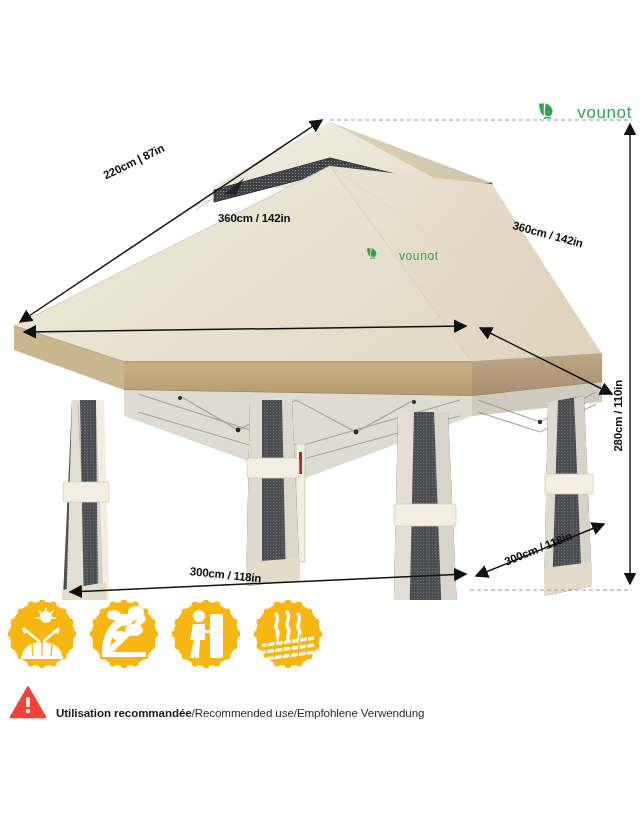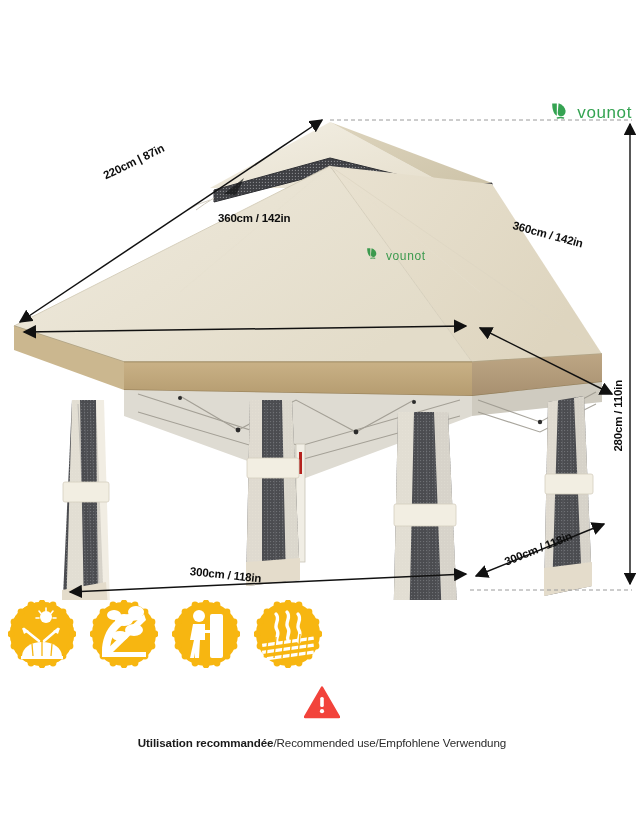--- a/index.html
+++ b/index.html
@@ -14,21 +14,21 @@
   #stage { position:absolute; inset:0; }
 
   
   .std-note { position:absolute; left:10px; top:88px; }
   .std-line {
     font-size:14.5px; font-weight:bold; color:#101010;
     letter-spacing:-0.2px; line-height:25px; white-space:nowrap;
   }
 
   
-  .brand { display:flex; align-items:center; gap:6px; }
+  .brand { display:flex; align-items:center; gap:19px; }
   .brand .leaf { display:block; }
   .brand .wordmark {
     color:#35a352; letter-spacing:0.6px; font-weight:500;
   }
   .brand-top { position:absolute; right:8px; top:100px; }
   .brand-top .wordmark { font-size:17px; }
   .brand-canopy { position:absolute; left:365px; top:246px; }
   .brand-canopy .wordmark { font-size:12px; color:#3c9a4e; }
 
   
@@ -52,23 +52,22 @@
   
   .features {
     position:absolute; left:8px; top:600px;
     display:flex; gap:14px; align-items:center;
   }
   .feature-icon { width:68px; height:68px; display:block; }
 
   
   .warn-block {
     position:absolute; left:10px; top:676px;
-    display:flex; align-items:center; gap:10px;
+    display:flex; align-items:flex-end; gap:10px;
     width:624px;
-    flex-direction:column;
   }
   .warn-tri { flex:0 0 auto; margin-top:10px; }
   .warn-text { padding-top:0px; }
   .warn-line {
     font-size:11.6px; line-height:20px; color:#2b2b2b;
     white-space:nowrap; letter-spacing:-0.1px;
   }
   .warn-line .b { font-weight:bold; color:#1a1a1a; }
   .warn-line .hl { color:#f5c23a; font-weight:bold; }
   .warn-line .hl-dim { color:#f3cf6d; }

